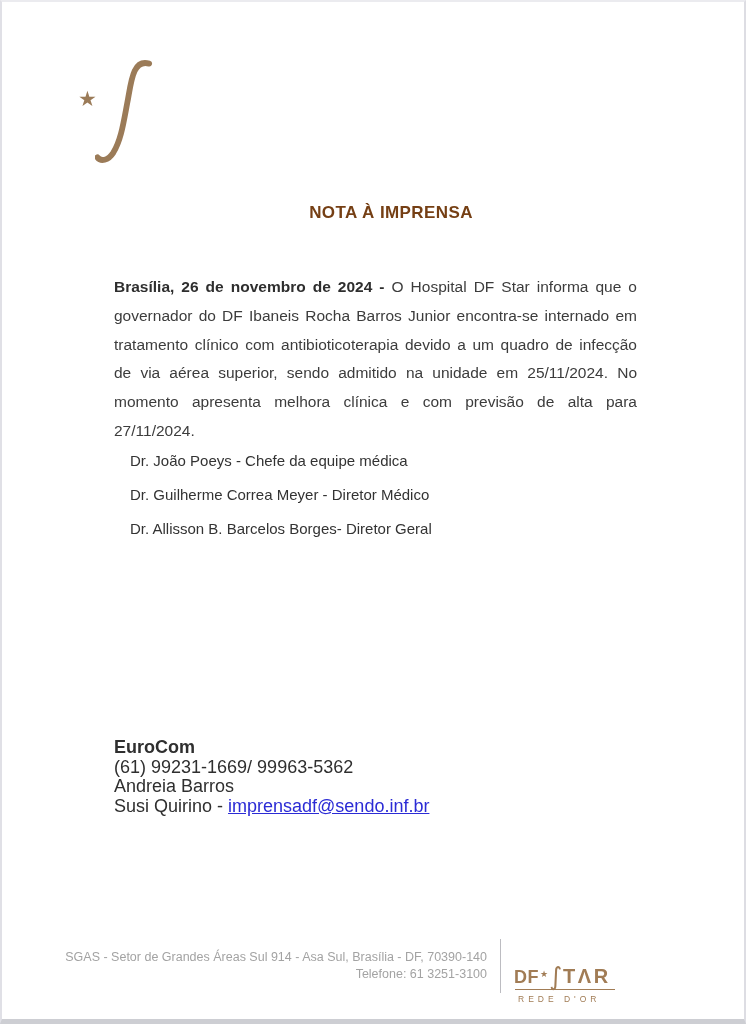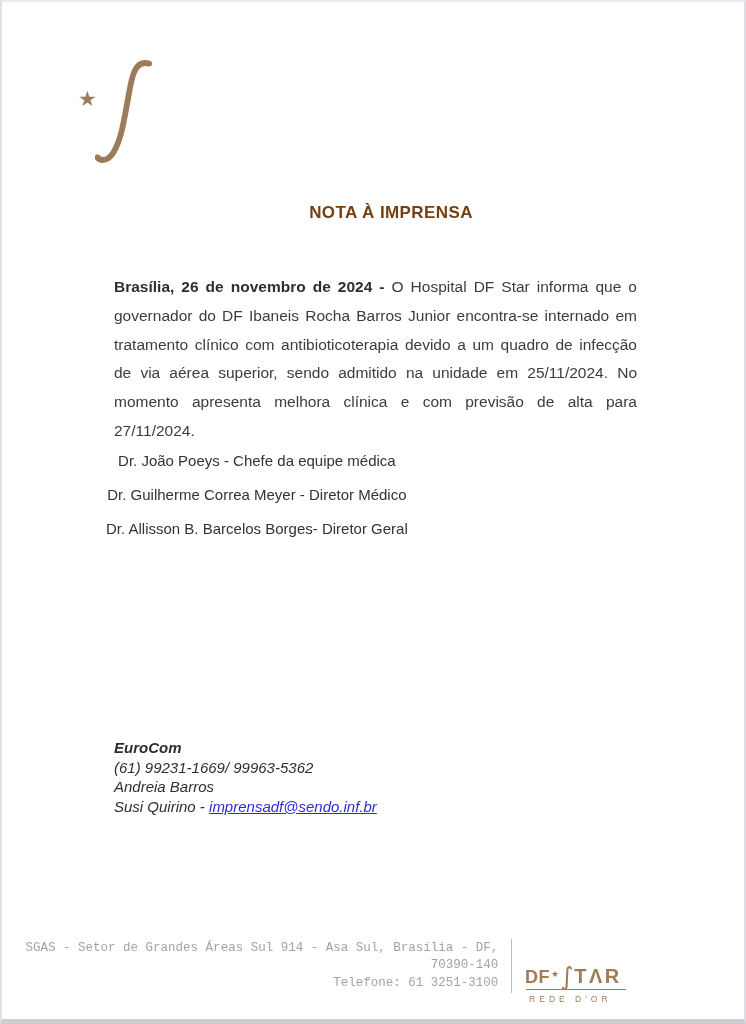--- a/index.html
+++ b/index.html
@@ -38,36 +38,36 @@
   
   .lead {
     position:absolute; left:112px; top:271px; width:523px;
     font-size:15.5px; line-height:28.8px;
     text-align:justify;
     color:#3c3c3c;
   }
   .lead b { color:#2e2e2e; }
 
   
-  .signatories { position:absolute; left:104px; top:449px;text-align:center; }
+  .signatories { position:absolute; left:128px; top:449px; }
   .signatories p { font-size:15px; line-height:20px; margin-bottom:14px; color:#333; }
 
   
   .contact { position:absolute; left:112px; top:736px; }
-  .contact p { font-size:15px; line-height:19.6px; color:#2f2f2f;font-style:italic; }
+  .contact p { font-size:18px; line-height:19.6px; color:#2f2f2f; }
   .contact .company { font-weight:bold; }
   .contact a { color:#2b2bd5; text-decoration:underline; }
 
   
   .footer {
     position:absolute; left:0; top:926px; width:746px;
     display:flex; justify-content:flex-end; align-items:center;
     padding-right:116px; gap:13px;
   }
-  .footer-address { text-align:right; color:#a3a3a3; font-size:12.5px; line-height:17.5px;font-family:Liberation Mono, monospace; }
+  .footer-address { text-align:right; color:#a3a3a3; font-size:12.5px; line-height:17.5px; }
   .footer-divider { width:1px; height:54px; background:#bcbcc1; }
   .dfstar { color:#a17c55; width:118px; }
   .dfstar-word { display:flex; align-items:flex-end; line-height:1; white-space:nowrap; }
   .dfstar-df { font-size:18px; font-weight:bold; letter-spacing:0.5px;margin-top:40px; }
   .dfstar-star { font-size:9px; margin:0 1px 7px 1px; }
   .dfstar-s { font-family:"DejaVu Sans", sans-serif; font-size:25px; font-weight:400; margin:0 0 -3px 0; }
   .dfstar-tar { font-size:20px; font-weight:700; letter-spacing:2.5px; margin-left:1px; }
   .dfstar-rule { height:1px; background:#a17c55; width:100px; margin:3px 0 4px 1px; }
   .dfstar-rede { font-size:8.5px; letter-spacing:4px; margin-left:4px; }
 </style>

